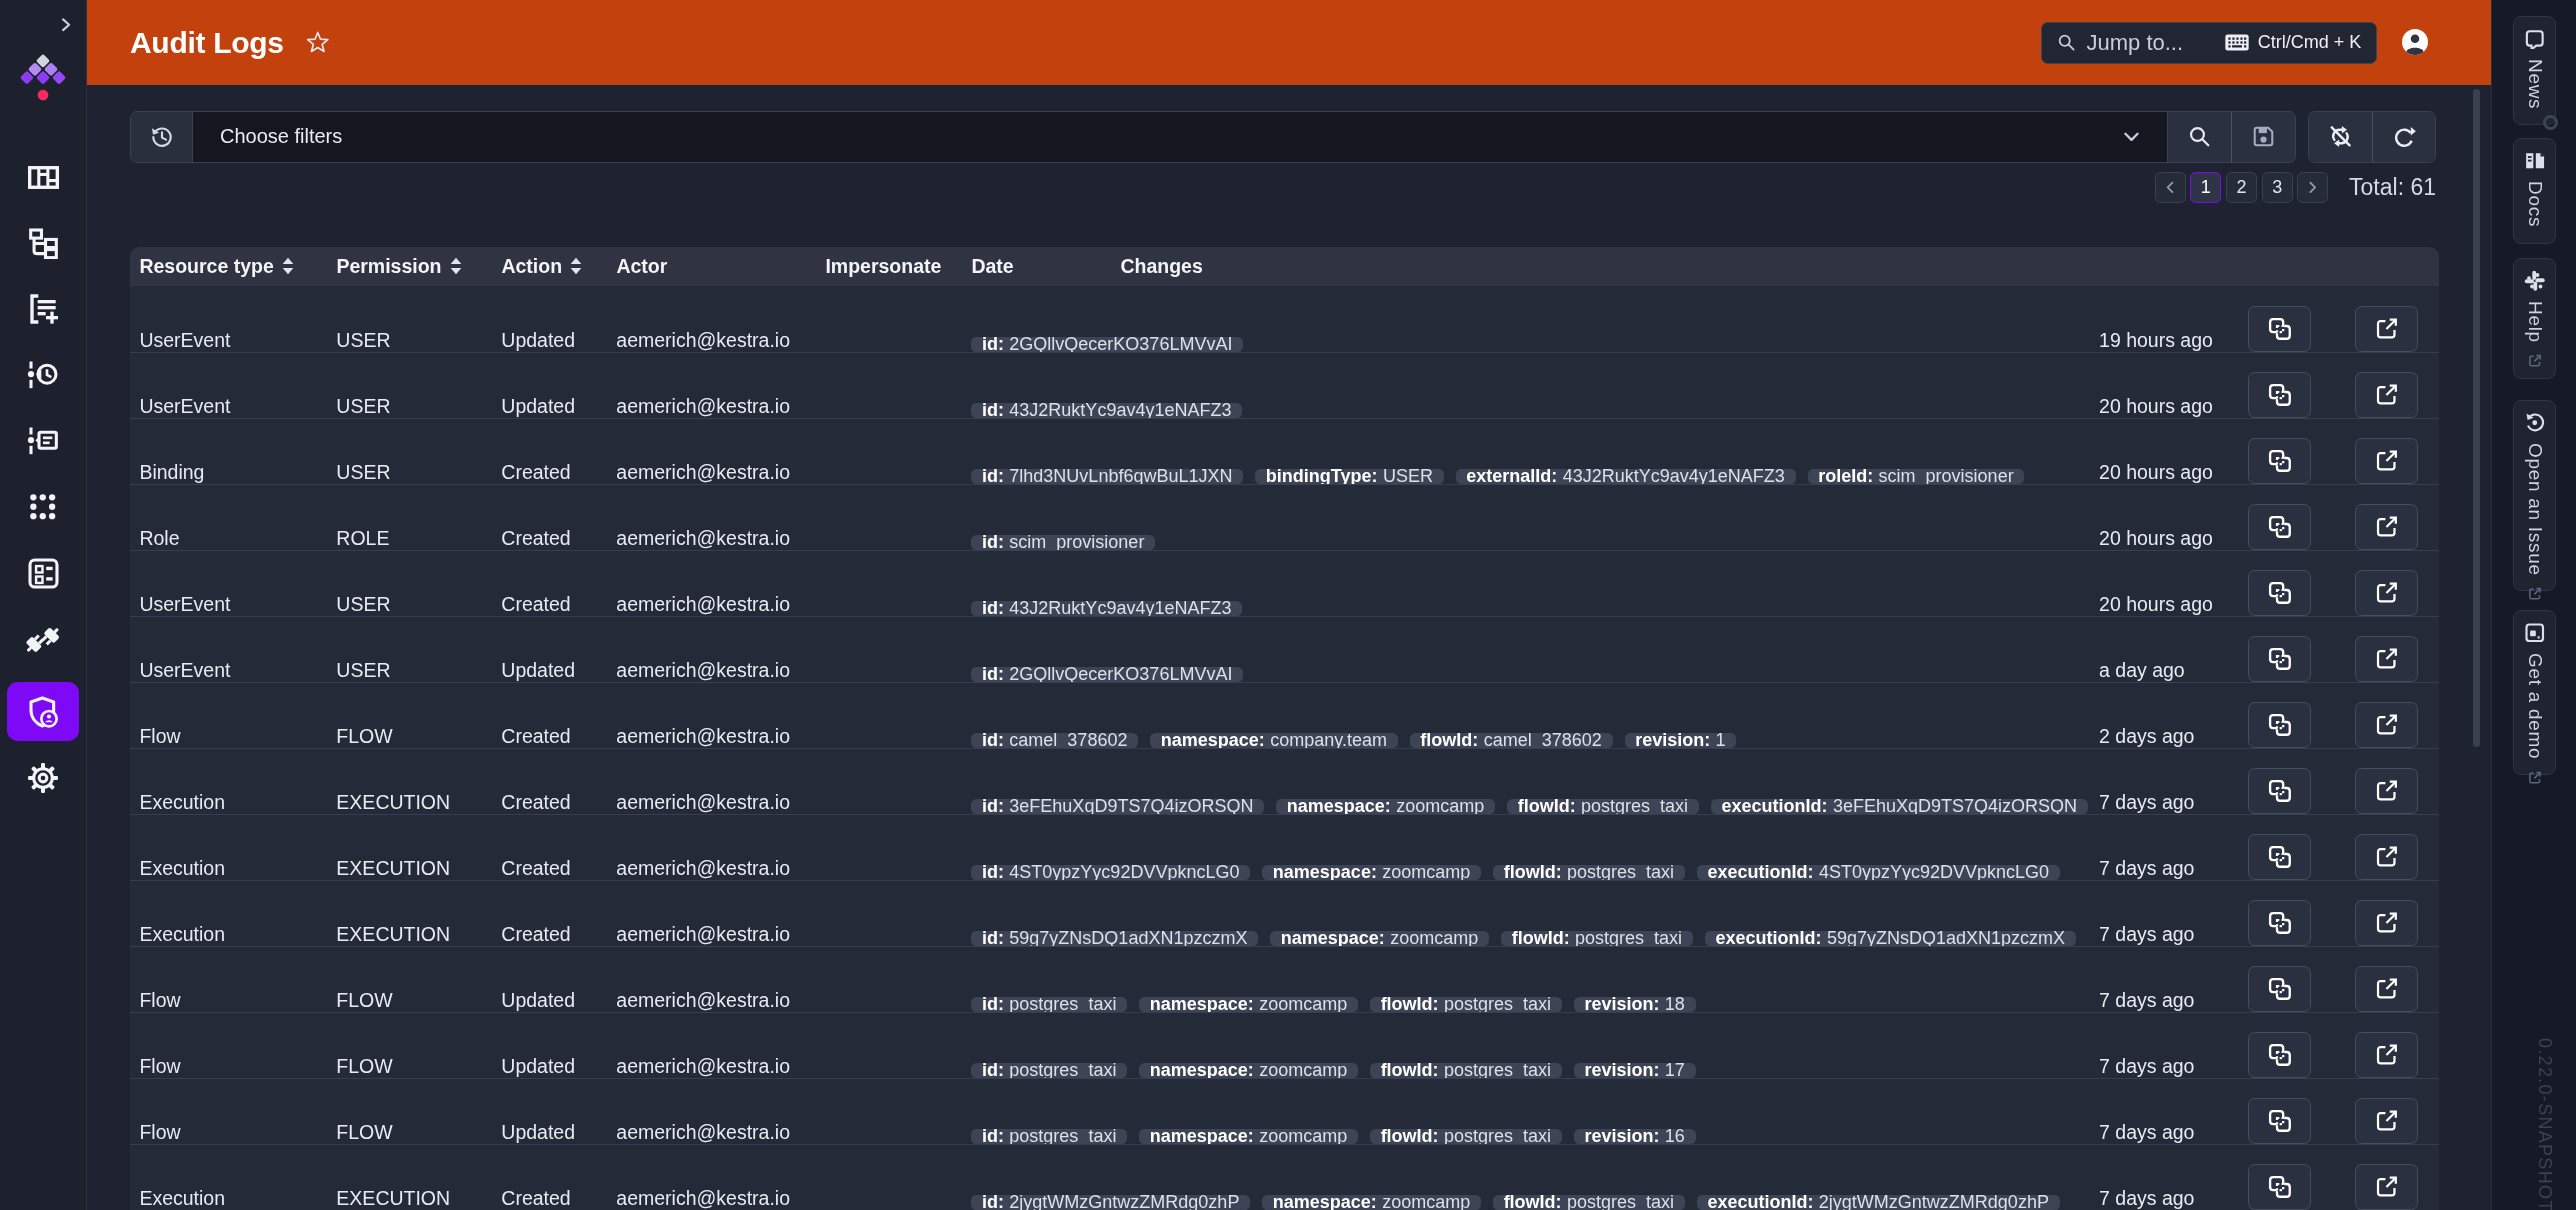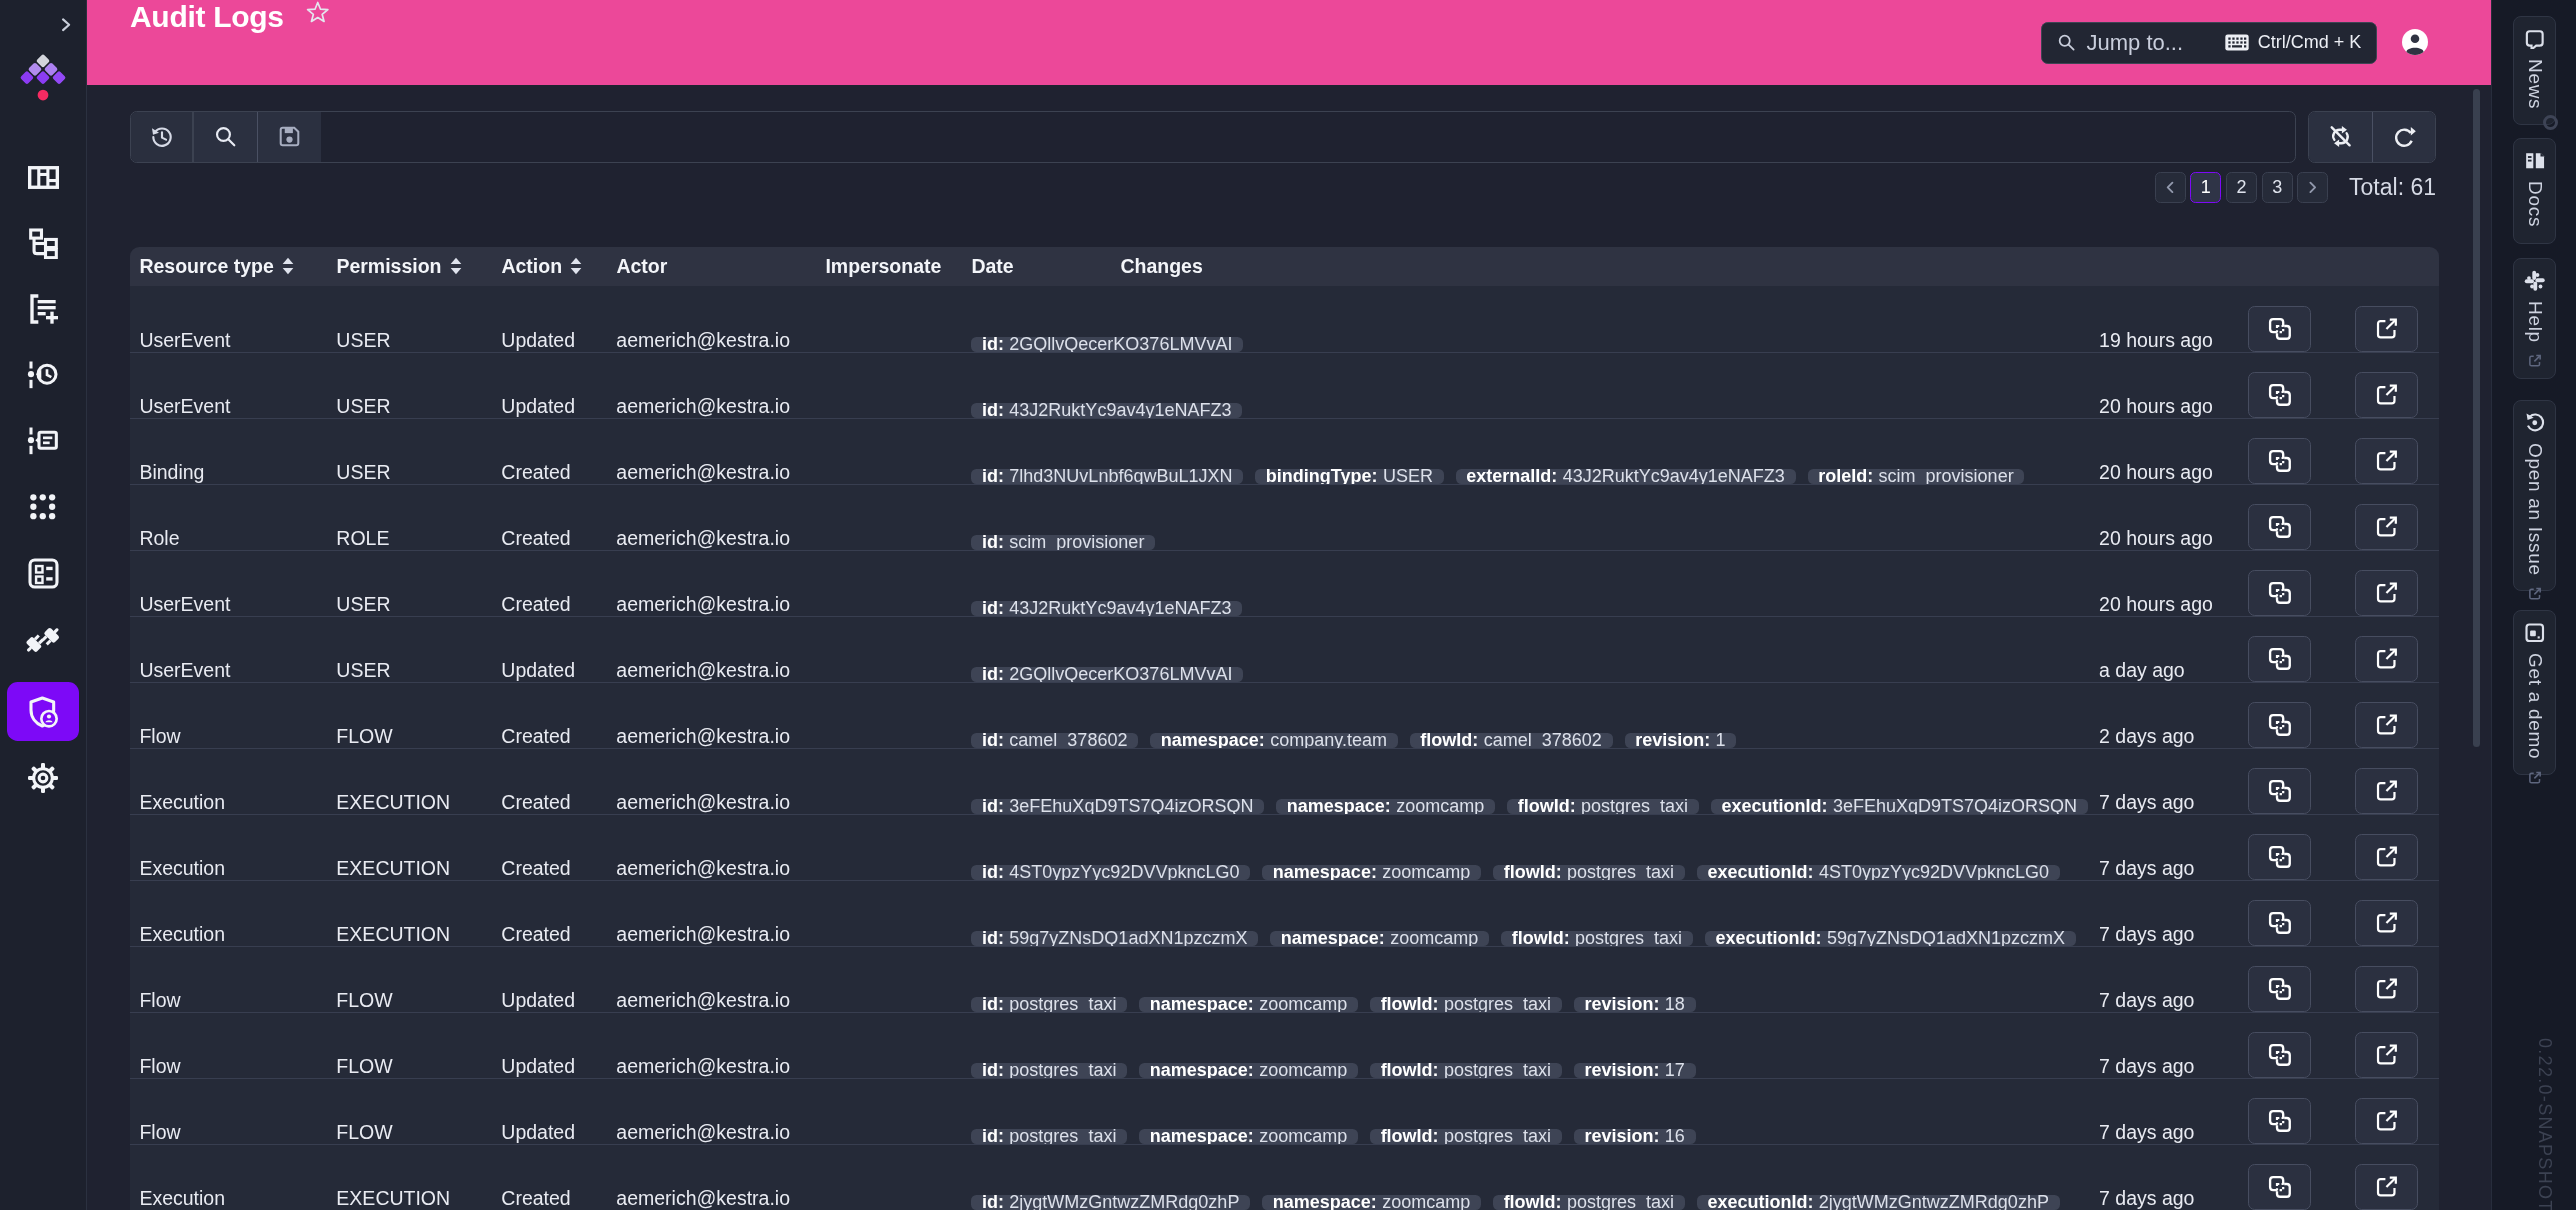--- a/index.html
+++ b/index.html
@@ -27,21 +27,21 @@
   .nav-item.active { margin-top:6.7px; }
   .nav-item.active::before {
     content:""; position:absolute; left:6.7px; right:7.4px; top:3.4px; bottom:3.4px;
     background:#7D09F7; border-radius:10.7px;
   }
   .nav-item > * { position:relative; z-index:1; }
 
   
   .topbar {
     position:absolute; left:87px; top:0; width:2404px; height:85px;
-    background:#ec4899; display:flex; 
+    background:#c2410c; display:flex; align-items:center;
   }
   .page-title { font-size:30px; font-weight:700; color:#FFFFFF; margin-left:43px; letter-spacing:-0.3px; }
   .star-btn { margin-left:21.5px; cursor:pointer; }
   .jump-box {
     position:absolute; right:114px; top:21.5px; width:336px; height:42px;
     background:#222633; border:0.7px solid #3E4454; border-radius:6.7px;
     display:flex; align-items:center; padding:0 14.8px; cursor:pointer;
   }
   .jump-text { font-size:22px; color:#C9CEDC; margin-left:10.7px; }
   .jump-right { margin-left:auto; display:flex; align-items:center; gap:9px; }
@@ -381,20 +381,28 @@
 
   <div class="filter-row">
     <div class="filter-main">
       <div class="filter-history">
         <svg width="24" height="24" viewBox="0 0 36 36">
             <path d="M7.5 10.5 A 13 13 0 1 1 5 18" fill="none" stroke="#D6DAE6" stroke-width="3.2" stroke-linecap="round"></path>
             <polygon points="3,5 4.5,14.5 13.5,11.5" fill="#D6DAE6"></polygon>
             <polyline points="18,11 18,19 24,22" fill="none" stroke="#D6DAE6" stroke-width="3.2" stroke-linecap="round" stroke-linejoin="round"></polyline>
           </svg>
       </div>
+      <div class="filter-input">
+        <span class="filter-placeholder">Choose filters</span>
+        <span class="filter-chevron">
+          <svg width="23" height="23" viewBox="0 0 34 34">
+              <polyline points="8,13 17,22 26,13" fill="none" stroke="#C9CEDC" stroke-width="3.4" stroke-linecap="round" stroke-linejoin="round"></polyline>
+            </svg>
+        </span>
+      </div>
       <div class="filter-group">
         <div class="filter-btn" style="border-left:0.7px solid #3C4251;">
           <svg width="23" height="23" viewBox="0 0 34 34">
               <circle cx="14" cy="14" r="9.5" fill="none" stroke="#E8EBF3" stroke-width="3.2"></circle>
               <line x1="21.5" y1="21.5" x2="30" y2="30" stroke="#E8EBF3" stroke-width="3.2" stroke-linecap="round"></line>
             </svg>
         </div>
         <div class="filter-btn">
           <svg width="23" height="23" viewBox="0 0 34 34">
               <path d="M4 7 Q4 4 7 4 H24 L30 10 V27 Q30 30 27 30 H7 Q4 30 4 27 Z" fill="none" stroke="#A7ADC0" stroke-width="3"></path>

